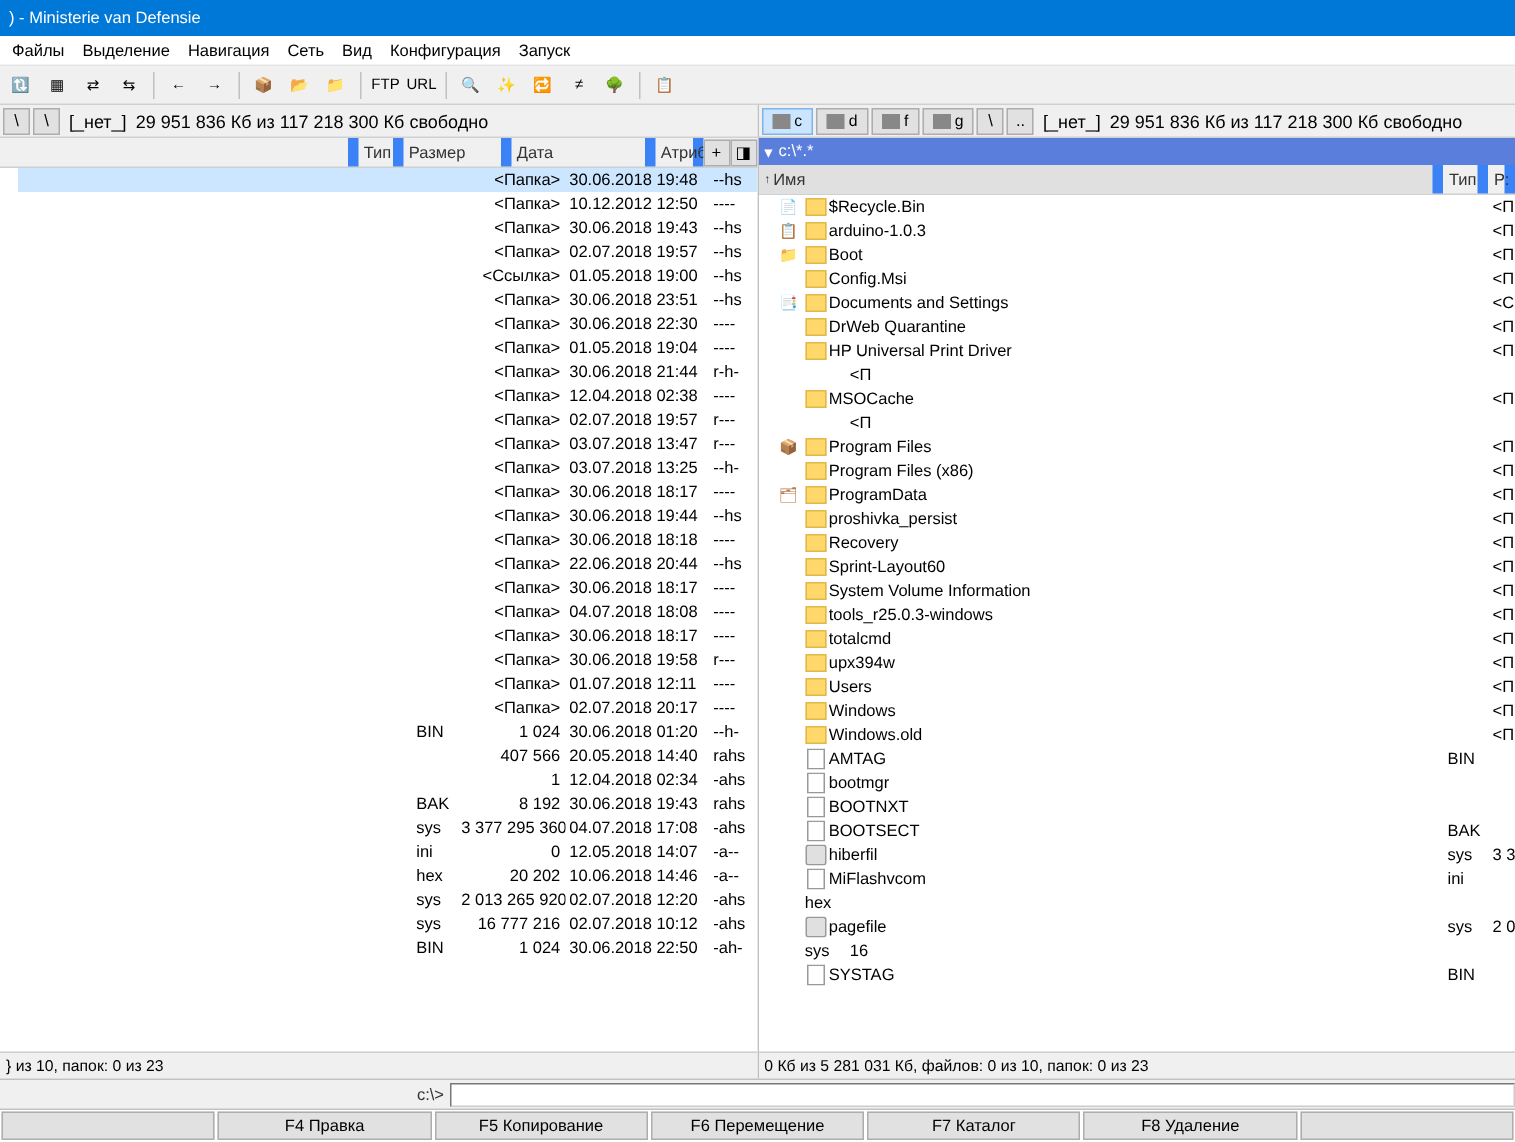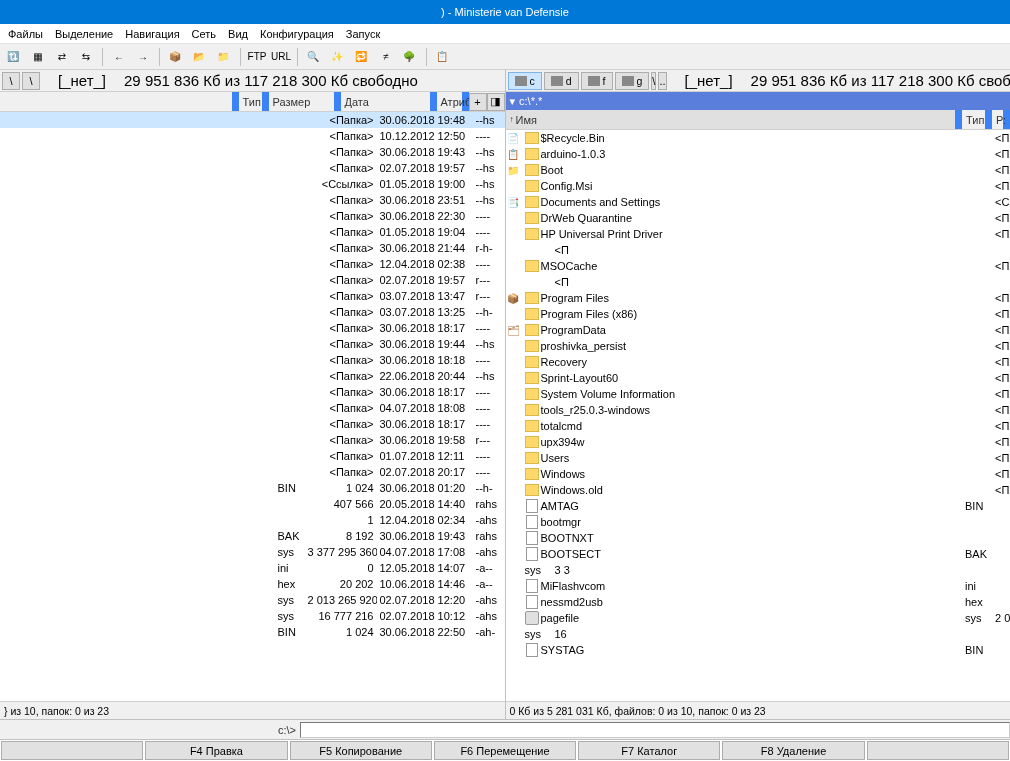--- a/index.html
+++ b/index.html
@@ -1,45 +1,45 @@
 <!DOCTYPE html>
 <html><head>
 <meta charset="utf-8">
 <style>
 * { margin:0; padding:0; box-sizing:border-box; font-family:"Segoe UI",Tahoma,sans-serif; font-size:11px; }
 body { background:#fff; width:1010px; height:761px; overflow:hidden; display:flex; flex-direction:column; }
 
-.titlebar { background:#0078d7; color:#fff; height:24px; display:flex; align-items:center; padding:0 6px;justify-content:center; }
+.titlebar { background:#0078d7; color:#fff; height:24px; display:flex; align-items:center; padding:0 6px; }
 .menubar { background:#fff; height:20px; display:flex; align-items:center; padding:0 2px; border-bottom:1px solid #e5e5e5;}
 .menubar span { padding:2px 6px; cursor:default; }
 
 .toolbar { background:#f0f0f0; height:26px; display:flex; align-items:center; padding:0 4px; gap:4px; border-bottom:1px solid #d0d0d0; }
 .tb-btn { width:20px; height:20px; display:inline-flex; align-items:center; justify-content:center; cursor:default; border:1px solid transparent; }
 .tb-sep { width:1px; height:18px; background:#c0c0c0; margin:0 2px; }
 
 .panels { flex:1; display:flex; overflow:hidden; }
 .panel { flex:1; display:flex; flex-direction:column; border-right:1px solid #c0c0c0; overflow:hidden; min-width:0;}
 .panel:last-child { border-right:none; }
 
 .drivebar { background:#f0f0f0; height:22px; display:flex; align-items:center; padding:0 2px; gap:2px; border-bottom:1px solid #d0d0d0; white-space:nowrap; overflow:hidden;}
 .drive-btn { height:18px; padding:0 6px; display:inline-flex; align-items:center; gap:3px; border:1px solid #adadad; background:#e1e1e1; cursor:default; font-size:10.5px;}
 .drive-btn.selected { background:#cce5ff; border-color:#7eb4ea; }
 .drive-ico { width:12px; height:10px; background:#888; display:inline-block; }
-.drive-info { margin-left:16px; color:#000; font-size:15px; white-space:nowrap;}
+.drive-info { margin-left:4px; color:#000; font-size:12px; white-space:nowrap;}
 .navbtn { width:18px; height:18px; display:inline-flex; align-items:center; justify-content:center; border:1px solid #adadad; background:#e1e1e1; cursor:default; }
 
 .pathbar { background:#5a7edc; color:#fff; height:18px; display:flex; align-items:center; padding:0 4px; }
 .pathbar .star { margin-right:4px; }
 
 .colhead { background:#f0f0f0; height:20px; border-bottom:1px solid #d0d0d0; display:flex; align-items:center; }
 .colhead .ch { border-right:7px solid #3b82f6; padding:0 4px; height:100%; display:flex; align-items:center; color:#333;}
 .ch.sorted { background:#e0e0e0; }
 .ch .arrow { margin-right:2px; font-size:8px; }
 
-.filelist { flex:1; overflow:auto; background:#fff; }
+.filelist { flex:1; overflow:auto; background:#fff;margin-left:12px; }
 .row { display:flex; height:16px; align-items:center; white-space:nowrap; }
 .row.sel { background:#cde6ff; }
 .col { overflow:hidden; text-overflow:clip; padding:0 3px;}
 .ico { width:14px; height:14px; margin-right:2px; flex:none; display:inline-flex; align-items:center; justify-content:center;}
 .folder-ico::before { content:""; width:12px; height:10px; background:#ffd86b; border:1px solid #e0b84a; display:block; }
 .file-ico::before { content:""; width:10px; height:12px; background:#fff; border:1px solid #999; display:block; }
 .sys-ico::before { content:""; width:12px; height:12px; background:#e0e0e0; border:1px solid #999; display:block; border-radius:2px;}
 
 .status { background:#f0f0f0; height:18px; display:flex; align-items:center; padding:0 4px; border-top:1px solid #d0d0d0; font-size:10.5px;}
 
@@ -537,32 +537,32 @@
           <div class="col r-size"></div>
         </div>
         <div class="row">
           <span style="width:16px;text-align:center;color:#b97a4a;font-size:10px"></span>
           <div class="col r-name"><span class="ico file-ico"></span>BOOTSECT</div>
           <div class="col r-type">BAK</div>
           <div class="col r-size"></div>
         </div>
         <div class="row">
           <span style="width:16px;text-align:center;color:#b97a4a;font-size:10px"></span>
+          <div class="col r-name"><span class="ico sys-ico"></span>hiberfil</div>
           <div class="col r-type">sys</div>
           <div class="col r-size">3 377 2</div>
         </div>
         <div class="row">
           <span style="width:16px;text-align:center;color:#b97a4a;font-size:10px"></span>
           <div class="col r-name"><span class="ico file-ico"></span>MiFlashvcom</div>
           <div class="col r-type">ini</div>
           <div class="col r-size"></div>
         </div>
         <div class="row">
           <span style="width:16px;text-align:center;color:#b97a4a;font-size:10px"></span>
-          <div class="col r-name"><span class="ico file-ico"></span>nessmd2usb</div>
           <div class="col r-type">hex</div>
           <div class="col r-size"></div>
         </div>
         <div class="row">
           <span style="width:16px;text-align:center;color:#b97a4a;font-size:10px"></span>
           <div class="col r-name"><span class="ico sys-ico"></span>pagefile</div>
           <div class="col r-type">sys</div>
           <div class="col r-size">2 013 2</div>
         </div>
         <div class="row">

